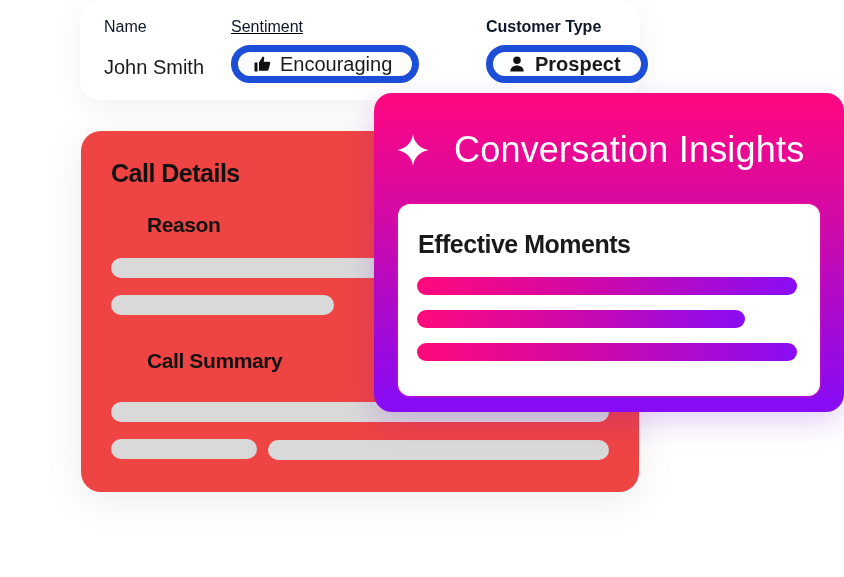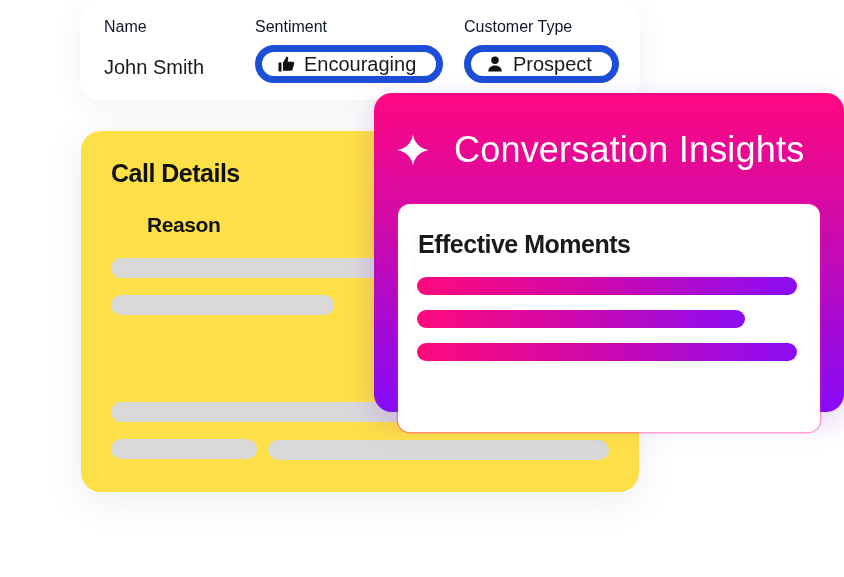--- a/index.html
+++ b/index.html
@@ -16,87 +16,88 @@
   .field-value { margin-top: 12px; font-size: 20px; color: #1a1a1a; line-height: 38px; }
   .pill {
     margin-top: 9px; display: inline-flex; align-items: center; gap: 9px;
     height: 38px; padding: 0 20px 0 15px; border: 7px solid #1d4ed8; border-radius: 19px;
     font-size: 20px; color: #1a1a1a; background: #fff;
   }
   .pill svg { width: 18px; height: 18px; display: block; }
 
   .details-card {
     position: absolute; left: 81px; top: 131px; width: 558px; height: 361px;
-    background: #fde047; border-radius: 20px;
+    background: #ef4444; border-radius: 20px;
     box-shadow: 0 8px 40px rgba(0,0,0,0.08);
   }
   .h1 { position: absolute; left: 30px; font-size: 25px; font-weight: bold; color: #111; letter-spacing: -0.5px; }
   .h2 { position: absolute; left: 30px; font-size: 21px; font-weight: bold; color: #111; letter-spacing: -0.4px; margin-left: 36px; }
   .skel { position: absolute; height: 20px; border-radius: 10px; background: #d9d9d9; }
 
   .insights {
     position: absolute; left: 374px; top: 93px; width: 470px; height: 319px;
     border-radius: 18px;
     background: linear-gradient(180deg, #ff0780 0%, #d10aa8 40%, #a20ad6 75%, #860cf7 100%);
     box-shadow: 0 10px 30px rgba(120,20,200,0.2);
   }
   .insights-title {
     position: absolute; left: 22px; top: 36px; display: flex; align-items: center; gap: 24px;
     color: #fff; font-size: 36px; letter-spacing: 0.2px;
   }
   .insights-title svg { width: 34px; height: 34px; display: block; }
   .inner-card {
-    position: absolute; left: 24px; top: 111px; width: 422px; height: 228px;
+    position: absolute; left: 24px; top: 111px; width: 422px; height: 192px;
     background: #fff; border-radius: 12px;
     box-shadow: 0 0 0 1.5px rgba(255,20,150,0.35);
   }
   .inner-title { position: absolute; left: 20px; top: 26px; font-size: 25px; font-weight: bold; color: #1a1a1a; letter-spacing: -0.5px; }
   .grad-bar {
     position: absolute; left: 19px; height: 18px; border-radius: 9px;
     background: linear-gradient(90deg, #ff0a7c 0%, #d008a8 45%, #8a0df5 100%);
   }
 </style>
 </head>
 <body>
 
 <div class="top-card">
   <div class="field" style="left:24px;">
     <div class="field-label">Name</div>
     <div class="field-value">John Smith</div>
   </div>
-  <div class="field" style="left:175px;">
+  <div class="field" style="left:151px;text-decoration:underline;">
     <div class="field-label">Sentiment</div>
     <div class="pill">
       <span>
         <svg viewBox="0 0 24 24">
             <path fill="#111" d="M2 10h4v12H2zM8 21V10l5-8c1.3 0 2.2 1 2 2.3L14.3 9H21c1.1 0 2 .9 2 2l-2.3 8.6c-.3.9-1.1 1.4-2 1.4z"></path>
           </svg>
       </span>
       <span>Encouraging</span>
     </div>
   </div>
-  <div class="field" style="left:384px;">
+  <div class="field" style="left:406px;font-weight:bold;">
     <div class="field-label">Customer Type</div>
     <div class="pill">
       <span>
         <svg viewBox="0 0 24 24">
             <circle cx="12" cy="7" r="5" fill="#111"></circle>
             <path fill="#111" d="M3 22c0-5 4-8 9-8s9 3 9 8z"></path>
           </svg>
       </span>
       <span>Prospect</span>
     </div>
   </div>
 </div>
 
 <div class="details-card">
   <div class="h1" style="top:28px;">Call Details</div>
   <div class="h2" style="top:82px;">Reason</div>
   <div class="skel" style="left:30px; top:127px; width:300px;"></div>
   <div class="skel" style="left:30px; top:164px; width:223px;"></div>
+  <div class="h2" style="top:218px;">Call Summary</div>
   <div class="skel" style="left:30px; top:271px; width:498px;"></div>
   <div class="skel" style="left:30px; top:308px; width:146px;"></div>
   <div class="skel" style="left:187px; top:309px; width:341px;"></div>
 </div>
 
 <div class="insights">
   <div class="insights-title">
     <span>
       <svg viewBox="0 0 24 24">
           <path fill="#fff" d="M12 1c.8 5.5 4.6 9.7 11 11-6.4 1.3-10.2 5.5-11 11-.8-5.5-4.6-9.7-11-11 6.4-1.3 10.2-5.5 11-11z"></path>

